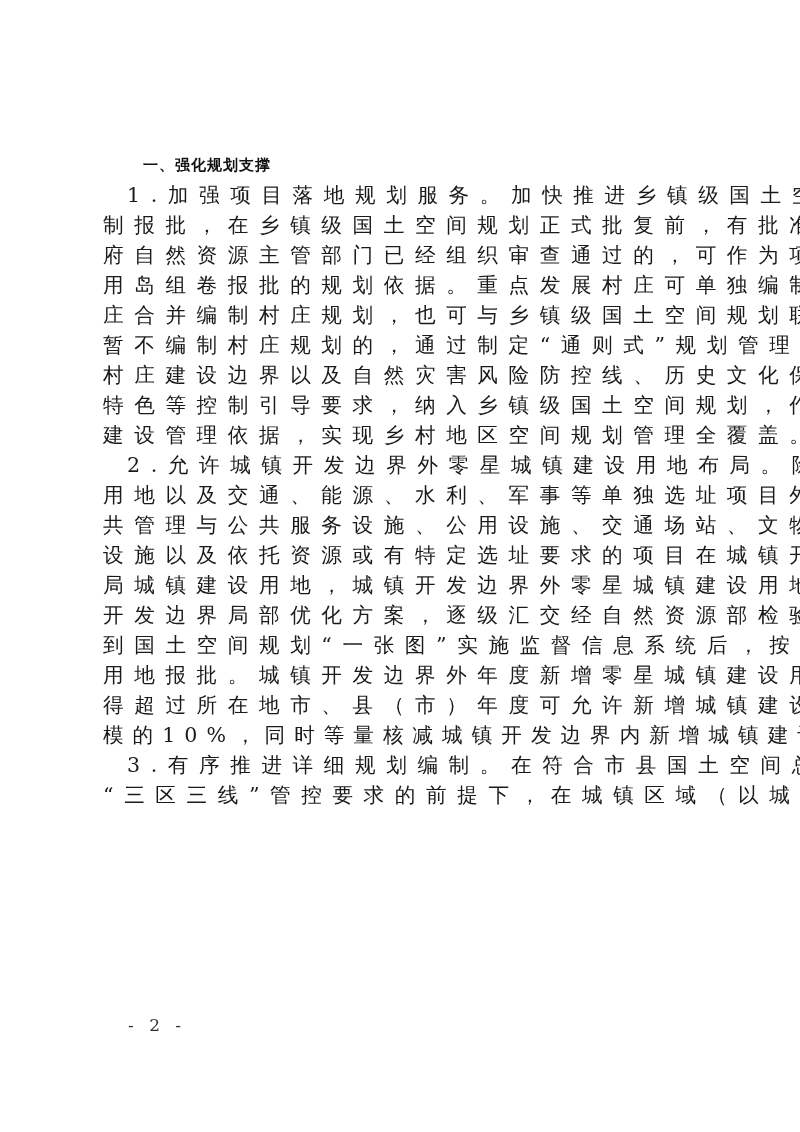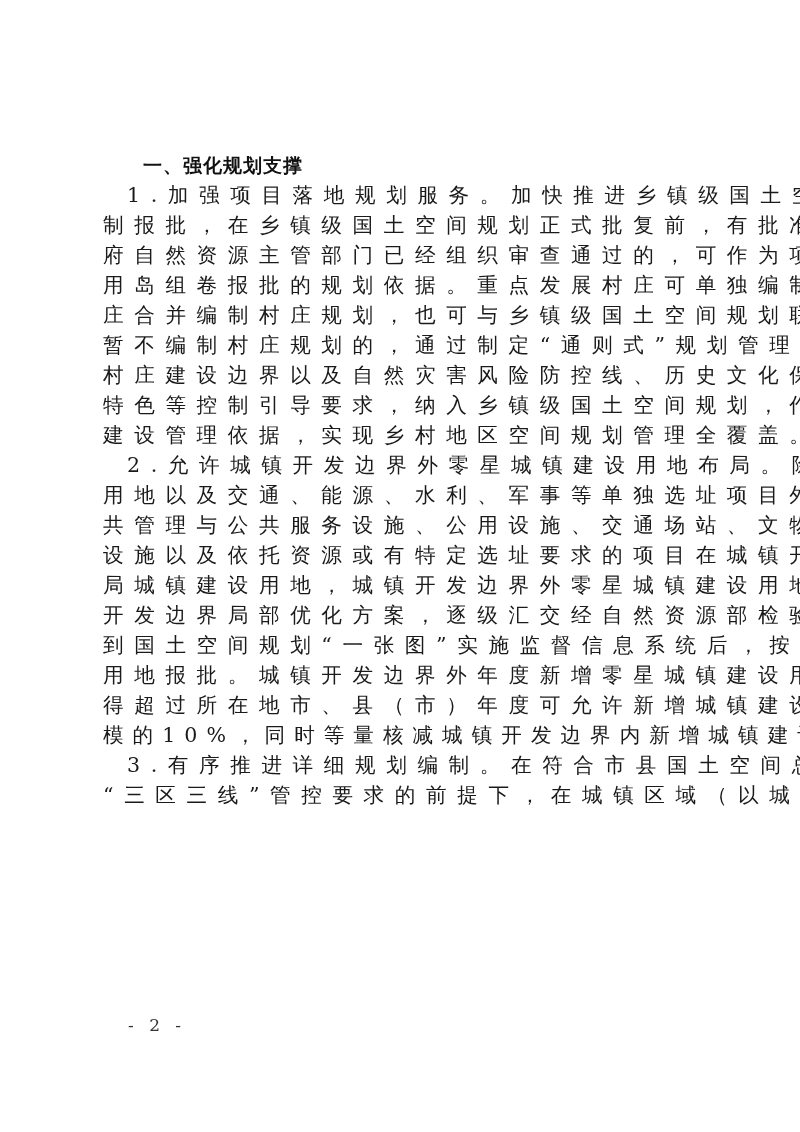--- a/index.html
+++ b/index.html
@@ -16,21 +16,21 @@
     }
     .page {
       position: absolute;
       left: 103px;
       top: 150px;
       width: 596px;
     }
     .heading {
       font-family: "DejaVu Sans", sans-serif;
       font-weight: bold;
-      font-size: 19px;
+      font-size: 15px;
       line-height: 30px;
       height: 30px;
       padding-left: 40px;
       letter-spacing: 1px;
       white-space: nowrap;
       color: #111;
     }
     .line {
       font-family: "DejaVu Serif", serif;
       font-size: 20.6px;

